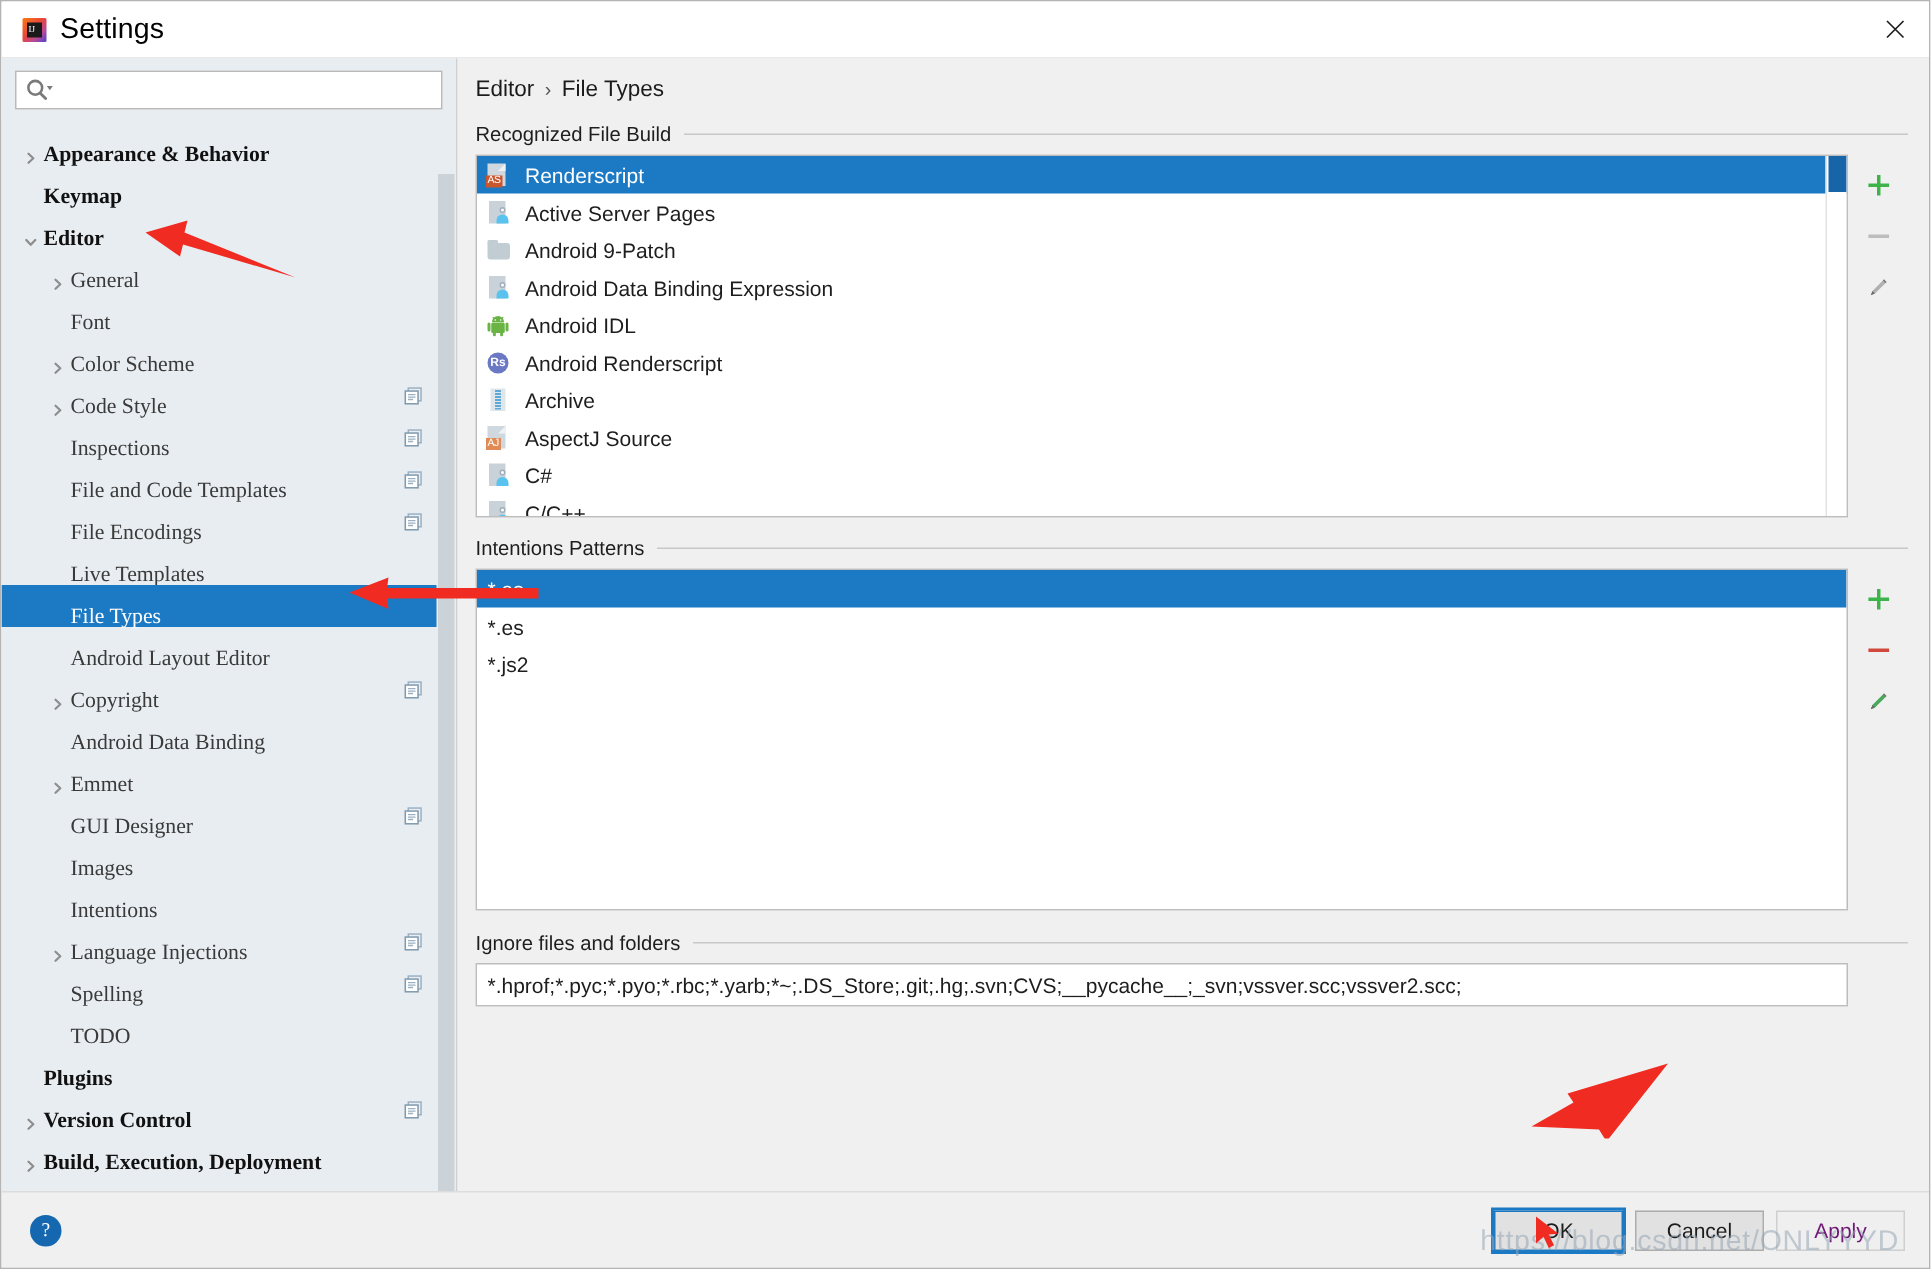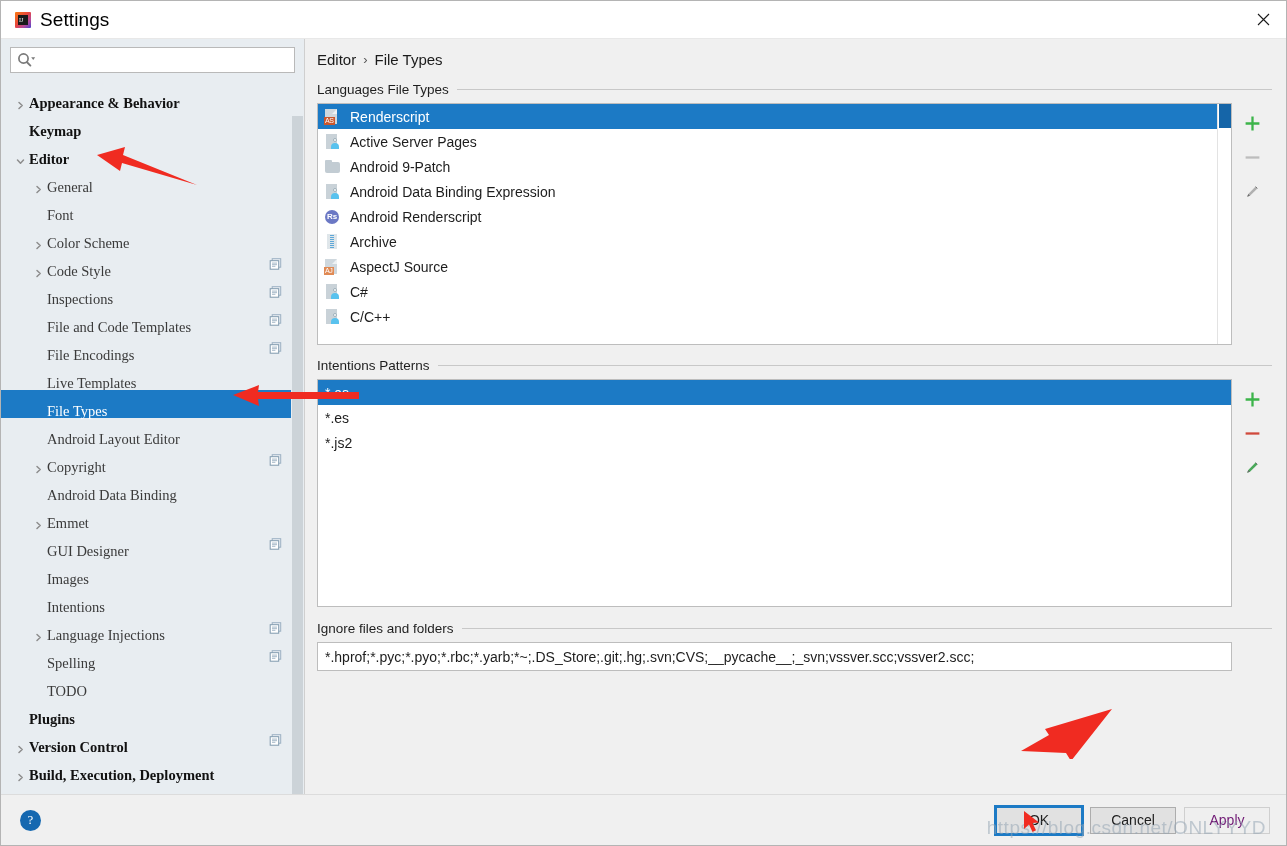--- a/index.html
+++ b/index.html
@@ -646,21 +646,21 @@
     <div class="panel">
 
       <div class="breadcrumb">
         <span>Editor</span>
         <span class="sep">›</span>
         <span>File Types</span>
       </div>
 
       <div class="group">
         <div class="group-title">
-          <span>Languages File Types</span>
+          <span>Recognized File Build</span>
           <span class="rule"></span>
         </div>
         <div class="row-with-tools">
           <div class="listbox ft-list" style="flex:1;">
             <div id="ft-rows">
                 <div class="list-row selected">
                   <span class="ic">
                     <span class="ic-doc"></span>
                     <span class="ic-tag" style="background:#c9572e">AS</span>
                   </span>
@@ -676,20 +676,34 @@
                   <span class="ic">
                     <span class="ic-folder"></span>
                   </span>
                   <span>Android 9-Patch</span>
                 </div>
                 <div class="list-row">
                   <span class="ic">
                     <span class="ic-person"></span>
                   </span>
                   <span>Android Data Binding Expression</span>
+                </div>
+                <div class="list-row">
+                  <span class="ic"><svg width="16" height="16" viewBox="0 0 16 16">
+                      <rect x="3.5" y="6" width="9" height="7" rx="1" fill="#6ab344"></rect>
+                      <rect x="1" y="6" width="2" height="6" rx="1" fill="#6ab344"></rect>
+                      <rect x="13" y="6" width="2" height="6" rx="1" fill="#6ab344"></rect>
+                      <path d="M4 5.6a4 4 0 0 1 8 0z" fill="#6ab344"></path>
+                      <path d="M4.6 2.4 L5.6 4 M11.4 2.4 L10.4 4" stroke="#6ab344" stroke-width="0.9"></path>
+                      <circle cx="6.2" cy="4.3" r="0.55" fill="#fff"></circle>
+                      <circle cx="9.8" cy="4.3" r="0.55" fill="#fff"></circle>
+                      <rect x="4.6" y="12.6" width="2" height="2.6" rx="0.9" fill="#6ab344"></rect>
+                      <rect x="9.4" y="12.6" width="2" height="2.6" rx="0.9" fill="#6ab344"></rect>
+                    </svg></span>
+                  <span>Android IDL</span>
                 </div>
                 <div class="list-row">
                   <span class="ic">
                     <span class="ic-rs">Rs</span>
                   </span>
                   <span>Android Renderscript</span>
                 </div>
                 <div class="list-row">
                   <span class="ic">
                     <span class="ic-zip"></span>

